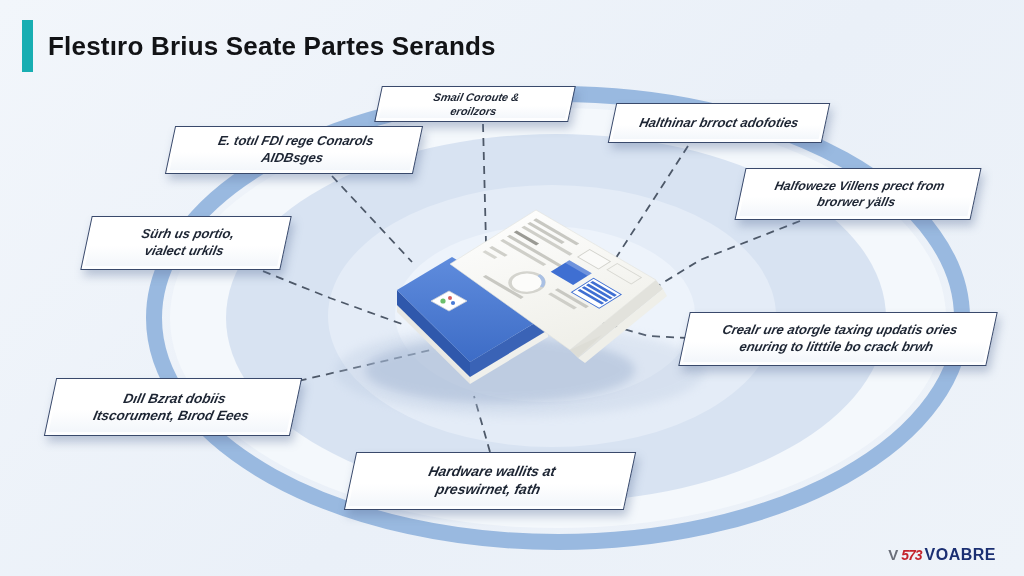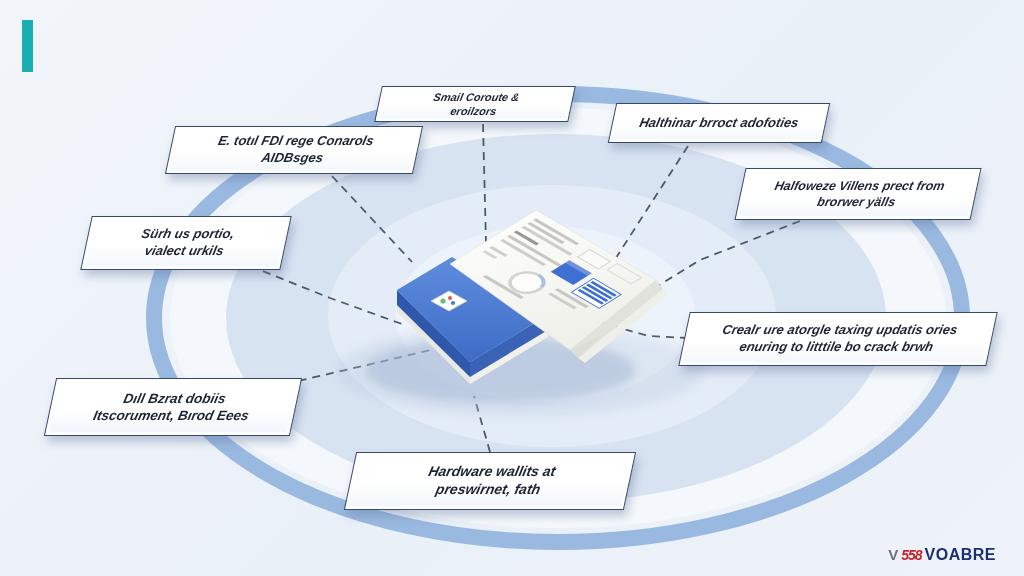--- a/index.html
+++ b/index.html
@@ -130,20 +130,21 @@
             <rect x="8" y="68" width="14" height="3.5" fill="#d6d6d0"></rect>
             <rect x="32" y="92" width="44" height="3.5" fill="#c8c8c2"></rect>
           </g>
         </g>
       </g>
     </g>
   </svg>
 
   <div class="hdr">
     <span class="accent"></span>
+    <h1 class="title">Flestıro Brius Seate Partes Serands</h1>
   </div>
 
   <div class="node" style="left:378px;top:86px;width:194px;min-height:36px;font-size:11px;">
     <span>Smail Coroute &amp;</span>
     <span>eroilzors</span>
   </div>
   <div class="node" style="left:170px;top:126px;width:248px;min-height:48px;font-size:13px;">
     <span>E. totıl FDl rege Conarols</span>
     <span>AIDBsges</span>
   </div>
@@ -167,17 +168,17 @@
     <span>Dıll Bzrat dobiis</span>
     <span>Itscorument, Bırod Eees</span>
   </div>
   <div class="node" style="left:350px;top:452px;width:280px;min-height:58px;font-size:14px;">
     <span>Hardware wallits at</span>
     <span>preswirnet, fath</span>
   </div>
 
   <div class="logo">
     <span class="mark-v">V</span>
-    <span class="mark-red">558</span>
+    <span class="mark-red">573</span>
     <span class="name">VOABRE</span>
   </div>
 
 </div>
 
 </body></html>

